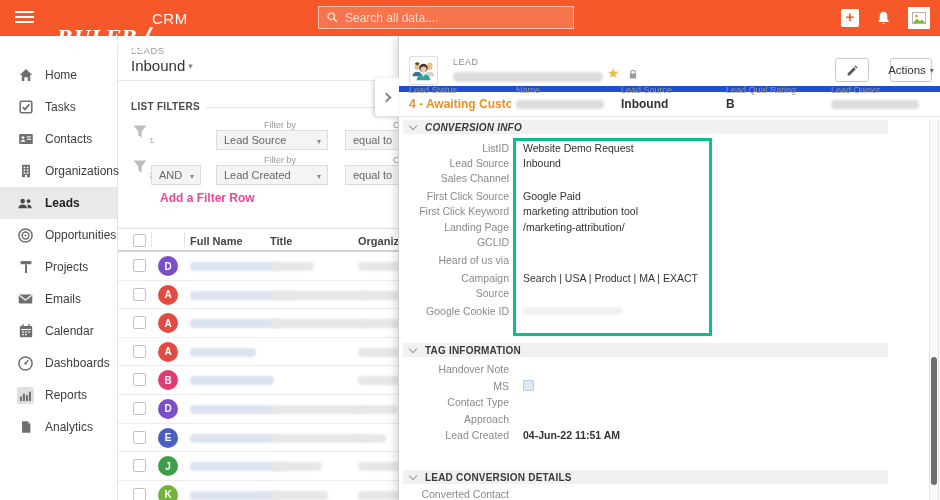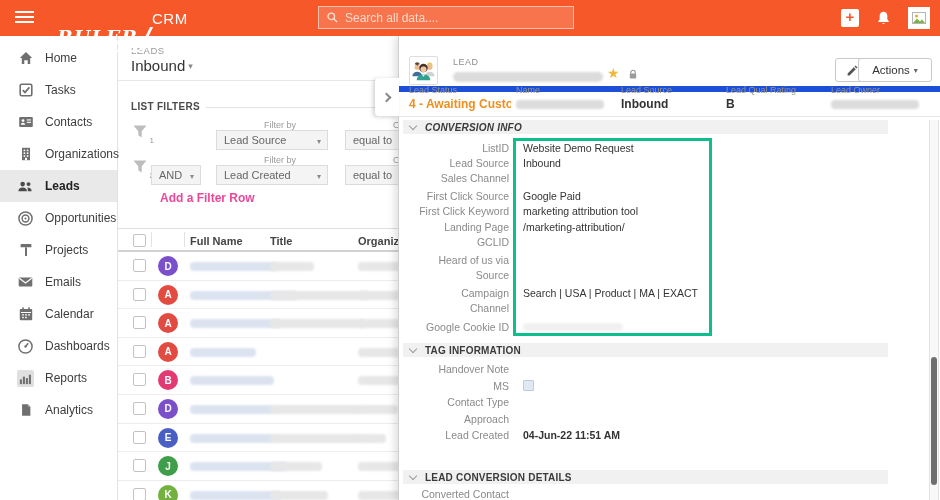--- a/index.html
+++ b/index.html
@@ -22,21 +22,21 @@
   .search input::placeholder{color:#ffd9cb;}
   .topbar-right{position:absolute;right:10px;top:0;height:36px;display:flex;align-items:center;gap:16px;}
   .add-btn{width:18px;height:18px;background:#fff;border-radius:2px;color:var(--brand,#f7582a);
     font-weight:bold;font-size:15px;line-height:16px;text-align:center;cursor:pointer;}
   .bell{cursor:pointer;display:flex;}
   .user-avatar{width:22px;height:22px;background:#fff;border:1px solid rgba(255,255,255,.9);
     display:flex;align-items:center;justify-content:center;cursor:pointer;}
 
   
   .sidebar{position:absolute;left:0;top:36px;width:118px;bottom:0;background:#fff;
-    border-right:1px solid #e2e2e2;padding-top:6px;z-index:5;}
+    border-right:1px solid #e2e2e2;padding-top:23px;z-index:5;}
   .side-item{height:32px;display:flex;align-items:center;padding-left:17px;gap:11px;
     font-size:12px;color:#3d3d3d;cursor:pointer;}
   .side-item.active{background:#e9e9e9;color:#222;font-weight:bold;}
   .side-icon{width:17px;height:17px;display:flex;align-items:center;justify-content:center;flex:none;}
   .side-icon.badge{background:#e0e0e0;border-radius:2px;}
 
   
   .list-panel{position:absolute;left:118px;top:36px;width:822px;bottom:0;background:#fff;overflow:hidden;z-index:4;}
   .crumb{position:absolute;left:13px;top:9px;font-size:9.5px;color:#9a9a9a;letter-spacing:.5px;}
   .view-select{position:absolute;left:13px;top:21px;font-size:15px;color:#333;cursor:pointer;}
@@ -86,21 +86,21 @@
   .lead-avatar{position:absolute;left:10px;top:8px;width:29px;height:29px;border:1px solid #ddd;
     border-radius:2px;background:#fff;display:flex;align-items:center;justify-content:center;}
   .rec-type{position:absolute;left:54px;top:9px;font-size:9px;color:#8d8d8d;letter-spacing:.5px;}
   .hname{position:absolute;left:54px;top:24px;width:150px;height:10px;background:#dcdcdc;
     border-radius:5px;filter:blur(1px);}
   .fav-star{position:absolute;left:208px;top:17px;color:#f0b93b;font-size:14px;cursor:pointer;}
   .lock{position:absolute;left:228px;top:20px;display:flex;}
   .btn{position:absolute;top:10px;height:24px;background:#fff;border:1px solid #c9c9c9;border-radius:3px;
     display:flex;align-items:center;justify-content:center;cursor:pointer;font-size:11.5px;color:#333;}
   .btn-edit{right:71px;width:34px;}
-  .btn-actions{right:8px;width:74px;gap:4px;}
+  .btn-actions{right:8px;width:42px;gap:4px;}
   .btn-actions em{font-style:normal;font-size:8px;color:#666;}
 
   .status-bar{position:absolute;left:0;right:0;top:44px;height:37px;border-bottom:1px solid #e8e8e8;}
   .sfield{position:absolute;top:5px;width:102px;}
   .slbl{display:block;font-size:9px;color:#949494;}
   .sval{display:block;font-size:12px;color:#333;font-weight:bold;margin-top:2px;
     white-space:nowrap;overflow:hidden;}
   .sval.hot{color:var(--status,#ee8f1e);}
   .bar.sred{width:88px;margin-top:4px;background:#dcdcdc;}
 
@@ -507,30 +507,26 @@
           <span class="fval">/marketing-attribution/</span>
         </div>
         <div class="frow" style="height: 15.2px;">
           <span class="flabel">GCLID</span>
           <span class="fval"></span>
         </div>
         <div class="frow gap" style="height: 15.2px;">
           <span class="flabel">Heard of us via</span>
           <span class="fval"></span>
         </div>
-        <div class="frow" style="height: 15.2px;">
-          <span class="flabel">Source</span>
-          <span class="fval"></span>
-        </div>
         <div class="frow gap" style="height: 15.2px;">
           <span class="flabel">Campaign</span>
           <span class="fval">Search | USA | Product | MA | EXACT</span>
         </div>
         <div class="frow" style="height: 15.2px;">
-          <span class="flabel">Channel</span>
+          <span class="flabel">Source</span>
           <span class="fval"></span>
         </div>
         <div class="frow gap" style="height: 15.2px;">
           <span class="flabel">Google Cookie ID</span>
           <span class="bar fred"></span>
         </div>
       </div>
       <div class="sec-bar" style="top: 226px;">
         <span class="chev"></span>
         <span class="sec-title">TAG INFORMATION</span>

